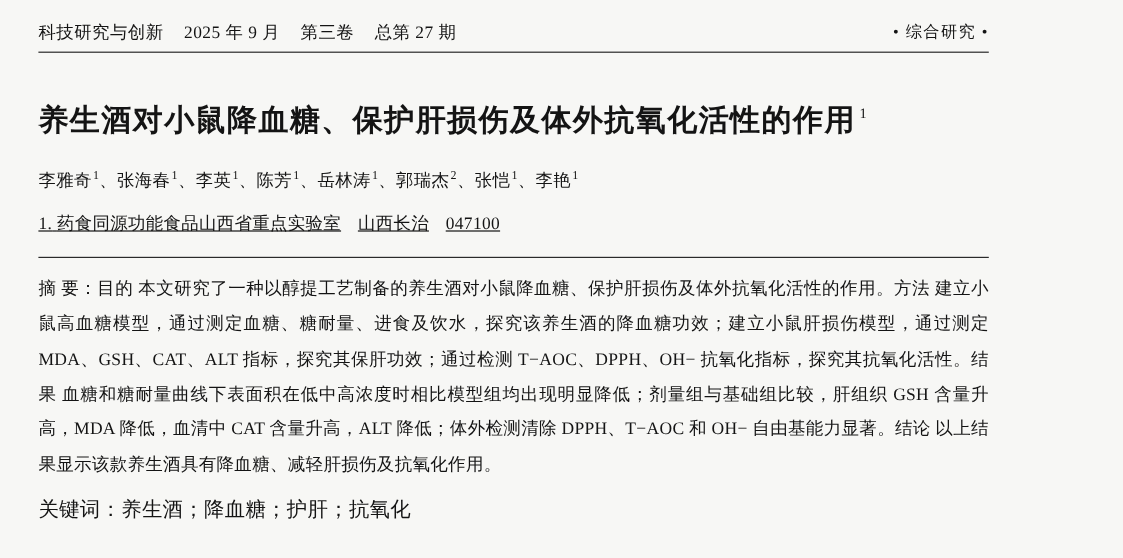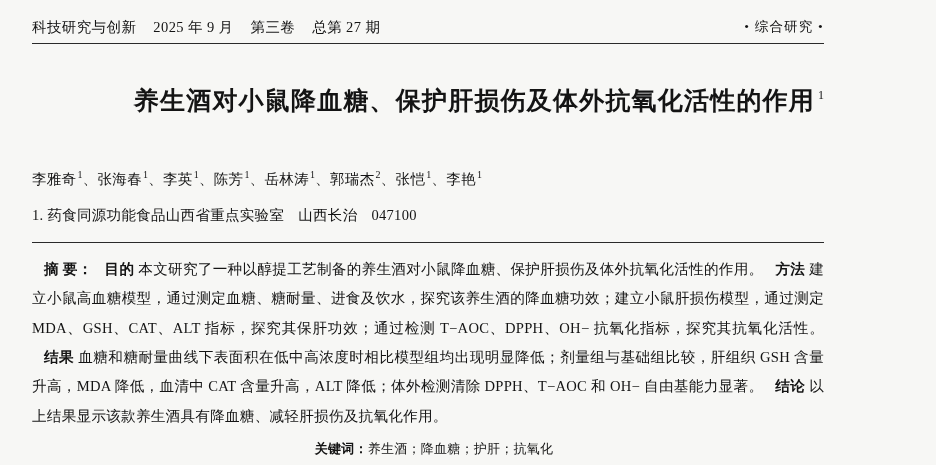--- a/index.html
+++ b/index.html
@@ -45,41 +45,41 @@
     font-size: 13.5px;
     letter-spacing: 1.2px;
     white-space: nowrap;
     padding-bottom: 1px;
     margin-left: 16px;
   }
 
   
   .title-wrap {
     margin-top: 24px;
-    text-align: right;
+    text-align: left;
   }
   .title {
     font-size: 25px;
     font-weight: bold;
     letter-spacing: 1.2px;
     line-height: 1.25;
     display: inline-block;
     position: relative;
   }
   .title .sup {
     font-size: 12px;
     font-weight: normal;
     vertical-align: super;
     margin-left: 3px;
     letter-spacing: 0;
   }
 
   
   .authors {
-    margin-top: 34px;
+    margin-top: 6px;
     font-size: 14.5px;
     letter-spacing: 0.3px;
     line-height: 1.5;
   }
   .author {
     white-space: nowrap;
   }
   .author + .author::before {
     content: "、";
   }
@@ -91,45 +91,44 @@
 
   
   .affils {
     margin-top: 11px;
     font-size: 14.5px;
     line-height: 1.95;
     letter-spacing: 0.3px;
   }
   .affil {
     white-space: nowrap;
+    text-decoration: underline;
   }
   .affil .gap { display: inline-block; width: 14px; }
 
   
   .rule {
     margin-top: 12px;
     border-top: 1.2px solid #2a2a2a;
   }
   .abstract {
     margin-top: 12px;
     font-size: 14.6px;
     line-height: 2.02;
     text-align: justify;
     letter-spacing: 0.25px;
   }
   .lbl {
-    font-weight: bold;
-    margin-left: 12px;
+    font-weight: normal;
   }
   .keywords {
     margin-top: 6px;
-    font-size: 13px;
+    font-size: 17px;
     letter-spacing: 0.25px;
     line-height: 1.9;
-    text-align: center;
   }
 </style>
 </head>
 <body>
 
 <div class="page">
 
   <div class="runhead">
     <div class="runhead-left">
       <span>科技研究与创新</span>

